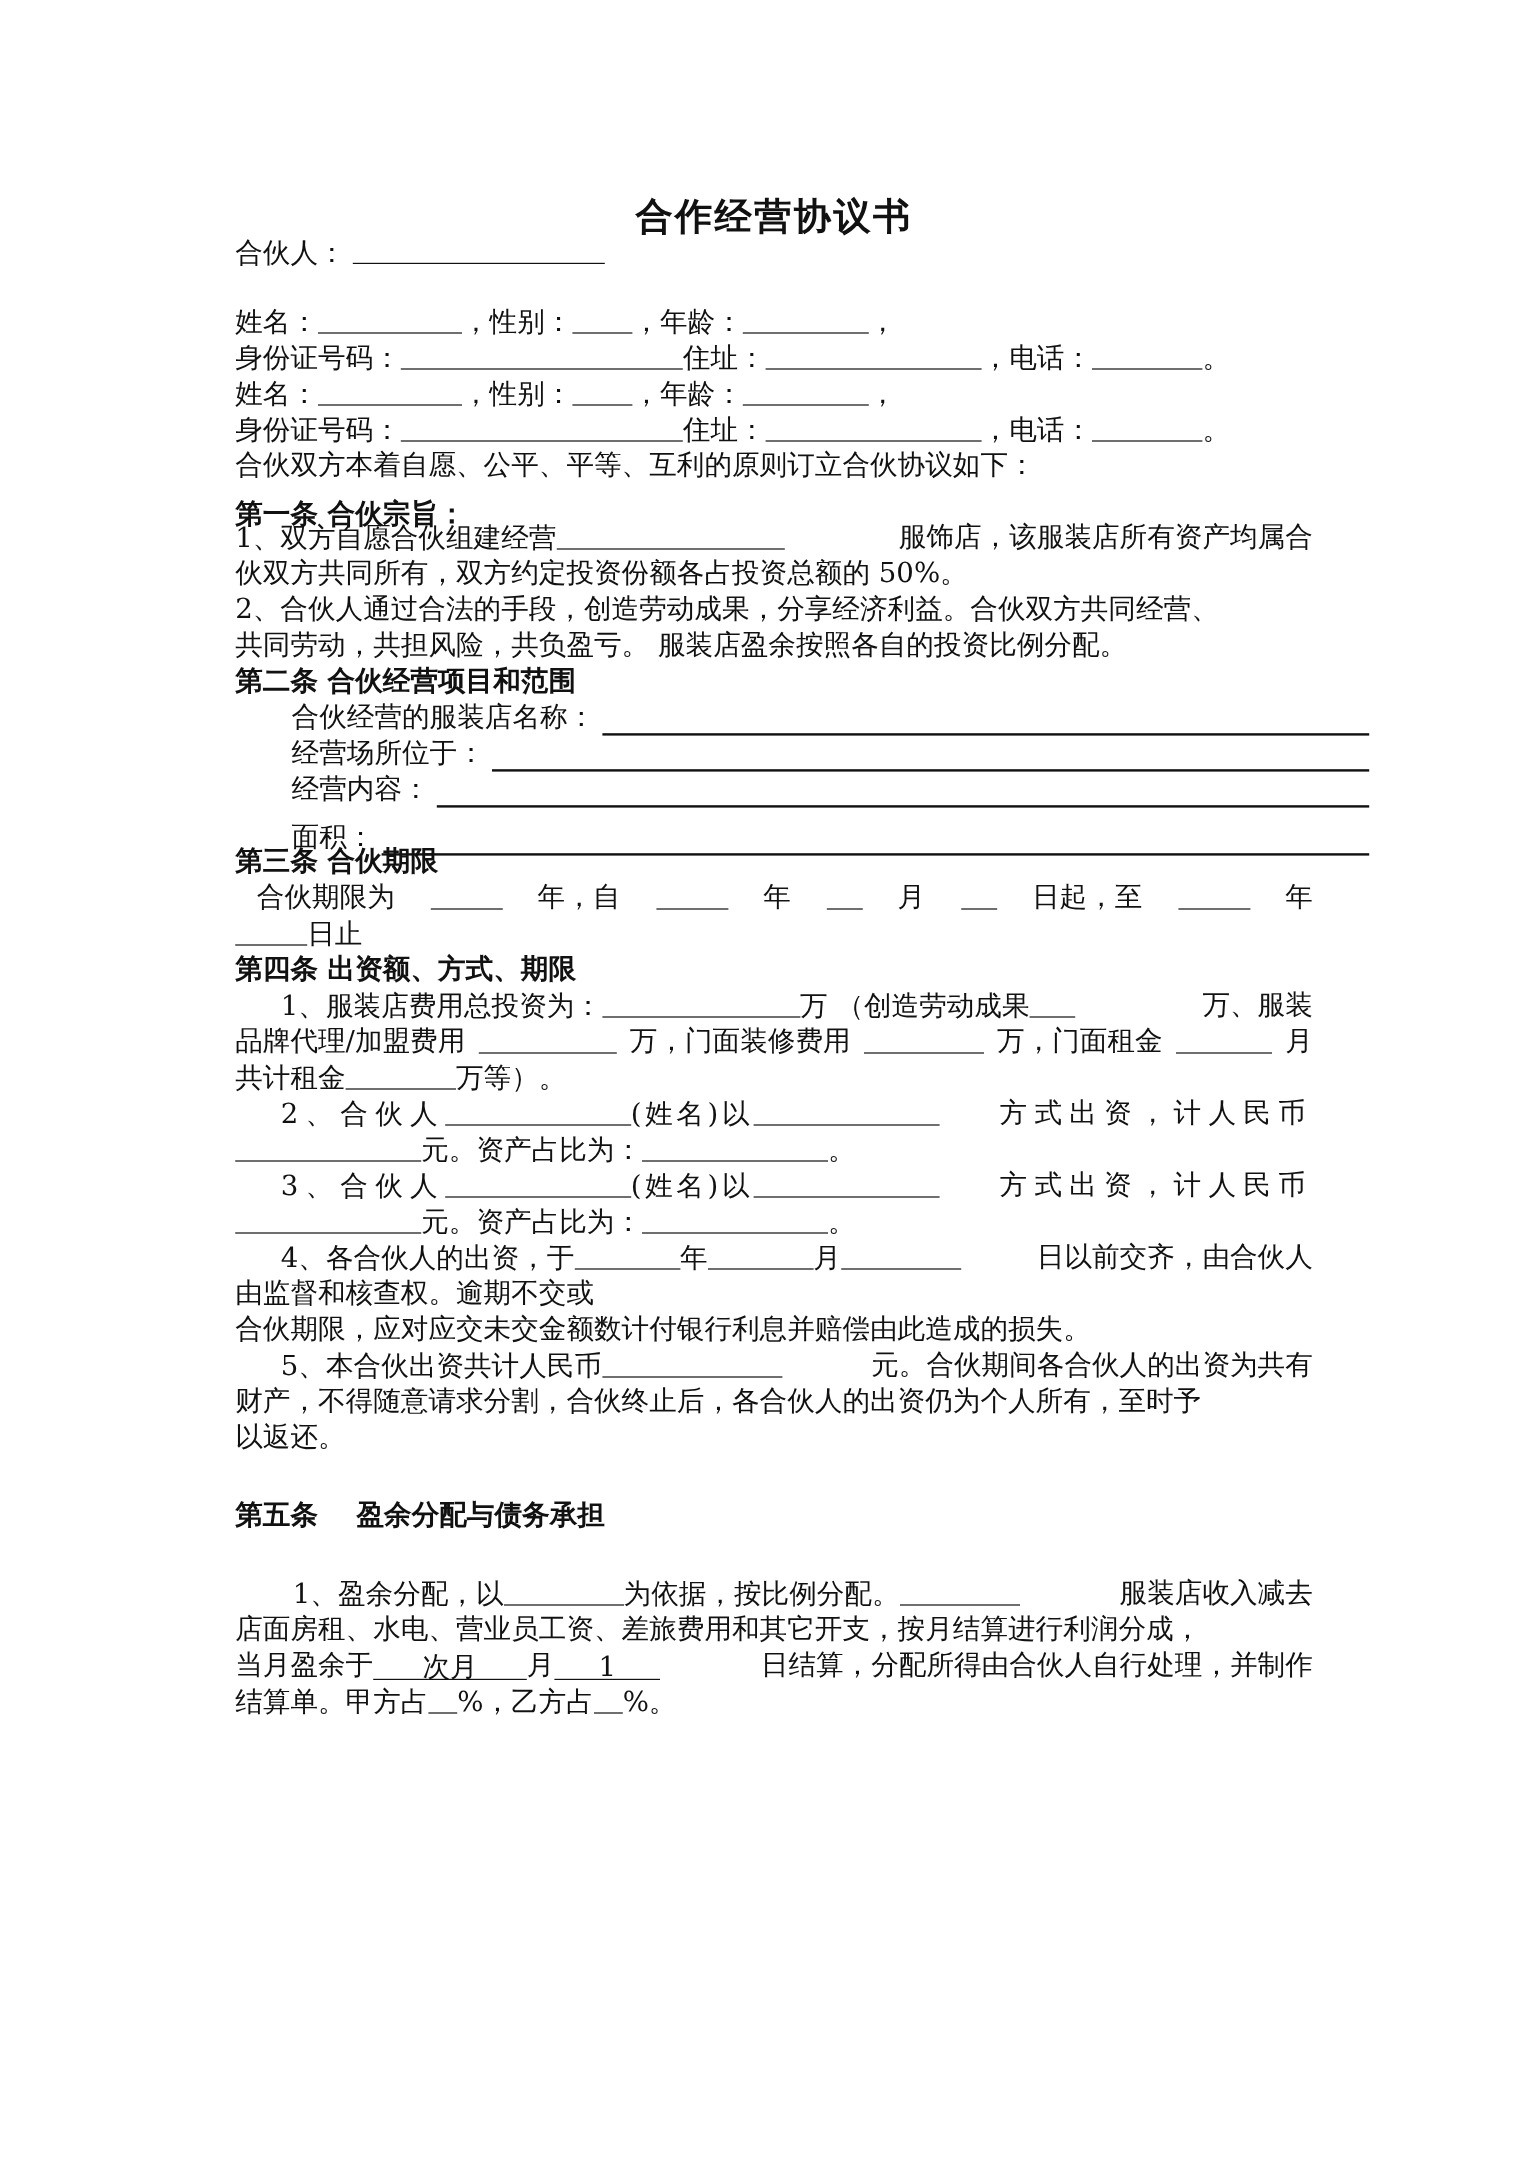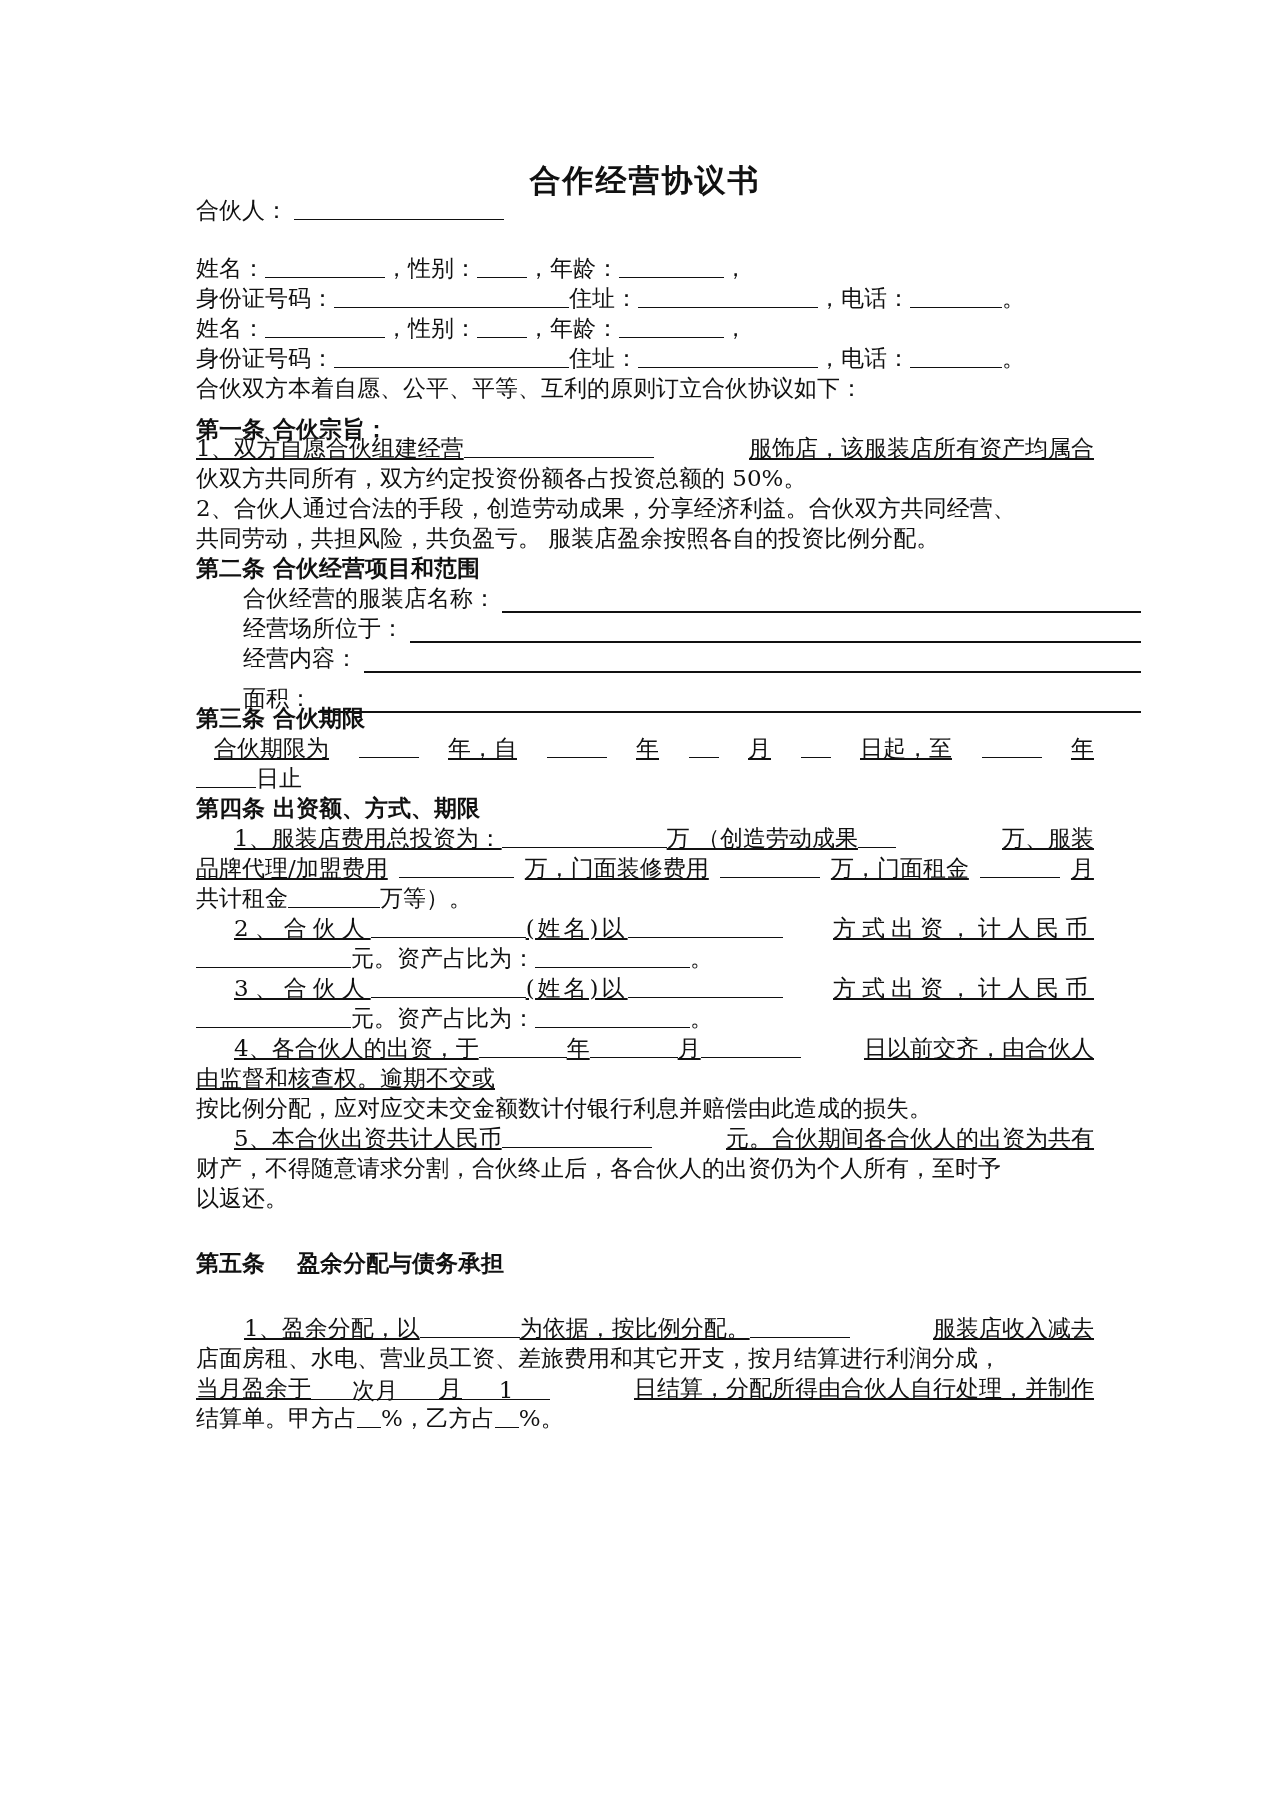--- a/index.html
+++ b/index.html
@@ -3,21 +3,21 @@
 <meta charset="utf-8">
 <style>
   html, body { margin: 0; padding: 0; background: #ffffff; }
   body { width: 1280px; height: 1811px; position: relative; overflow: hidden;
          font-family: "DejaVu Serif", "Liberation Serif", serif; color: #111; }
   .page { position: absolute; left: 196px; top: 0; width: 898px; }
   .title { position: absolute; left: 0; width: 898px; top: 160px; text-align: center;
            font-size: 31px; font-weight: bold; letter-spacing: 2px; }
   .line { position: absolute; left: 0; width: 898px; font-size: 23px; line-height: 30px;
           white-space: nowrap; }
-  .just { display: flex; justify-content: space-between; text-decoration: underline; }
+  .just { display: flex; justify-content: space-between; }
   .b { font-weight: bold; }
   .u { display: inline-block; border-bottom: 1.5px solid #111; height: 24px; vertical-align: -2px; }
   .uf { flex: 1; display:inline-block; border-bottom: 2px solid #111; height: 24px; margin-left: 6px; }
   .row { display: flex; align-items: flex-end; margin-left: 47px; }
   .filled { text-align: center; }
 </style>
 </head>
 <body>
 
 <div class="page">
@@ -120,21 +120,21 @@
     <span class="u" style="width:155px"></span><span>元。资产占比为：</span><span class="u" style="width:155px"></span><span>。</span>
   </div>
 
   <div class="line just" style="top:1033px">
     <span style="padding-left:38px"><span>4、各合伙人的出资，于</span><span class="u" style="width:88px"></span><span>年</span><span class="u" style="width:88px"></span><span>月</span><span class="u" style="width:100px"></span></span>
       <span>日以前交齐，由合伙人</span>
   </div>
   <div class="line just" style="top:1063px">
       <span>由监督和核查权。逾期不交或</span>
   </div>
-  <div class="line" style="top:1093px">按比例分配，应对应交未交金额数计付银行利息并赔偿由此造成的损失。</div>
+  <div class="line" style="top:1093px">合伙期限，应对应交未交金额数计付银行利息并赔偿由此造成的损失。</div>
 
   <div class="line just" style="top:1123px">
     <span style="padding-left:38px"><span>5、本合伙出资共计人民币</span><span class="u" style="width:150px"></span></span>
       <span>元。合伙期间各合伙人的出资为共有</span>
   </div>
   <div class="line" style="top:1153px">财产，不得随意请求分割，合伙终止后，各合伙人的出资仍为个人所有，至时予</div>
   <div class="line" style="top:1183px">以返还。</div>
 
   <div class="line b" style="top:1248px;white-space:pre">第五条    盈余分配与债务承担</div>
   <div class="line just" style="top:1313px">

